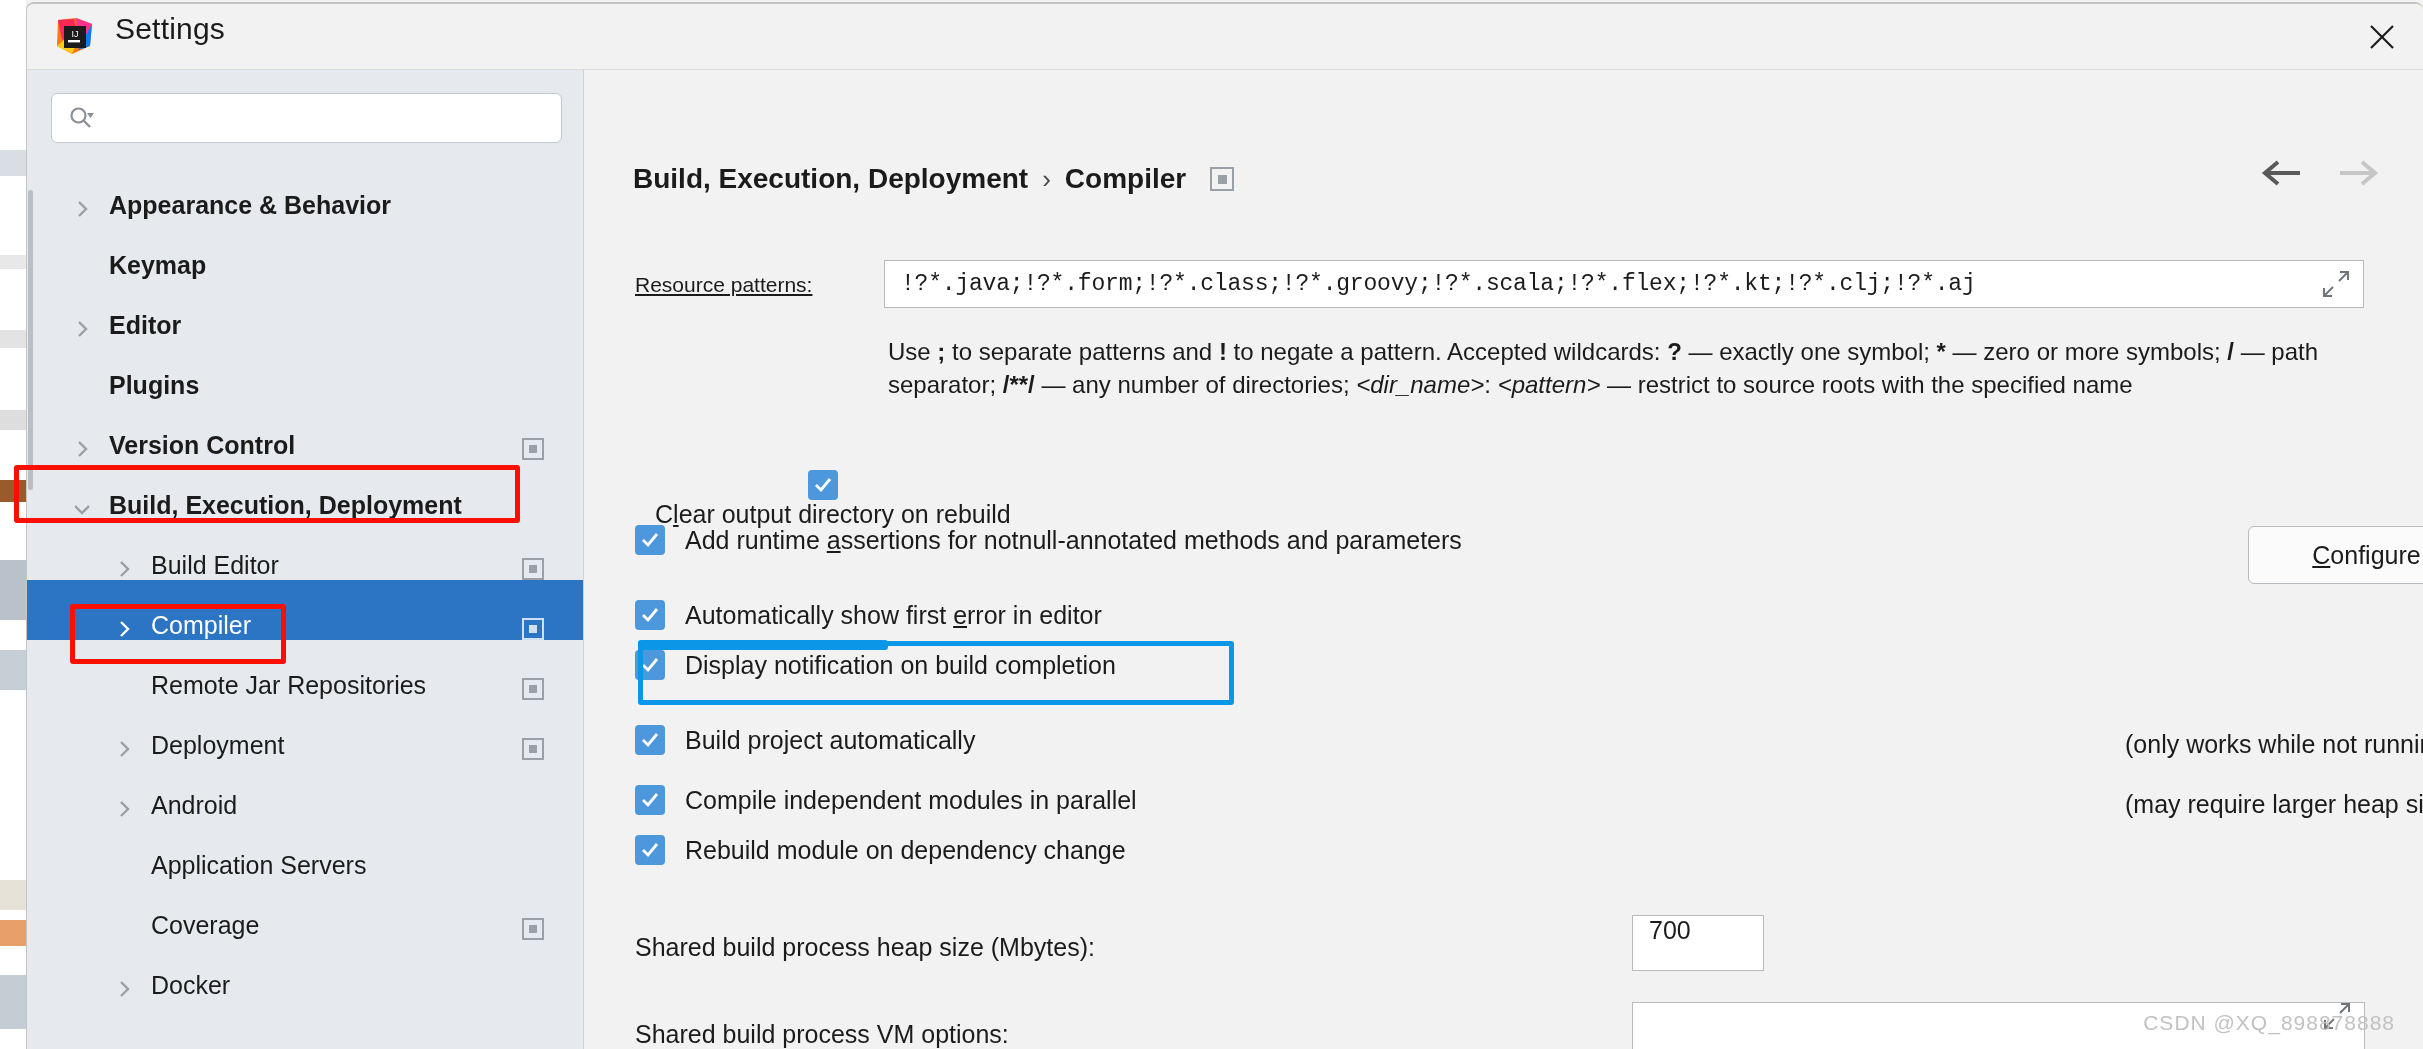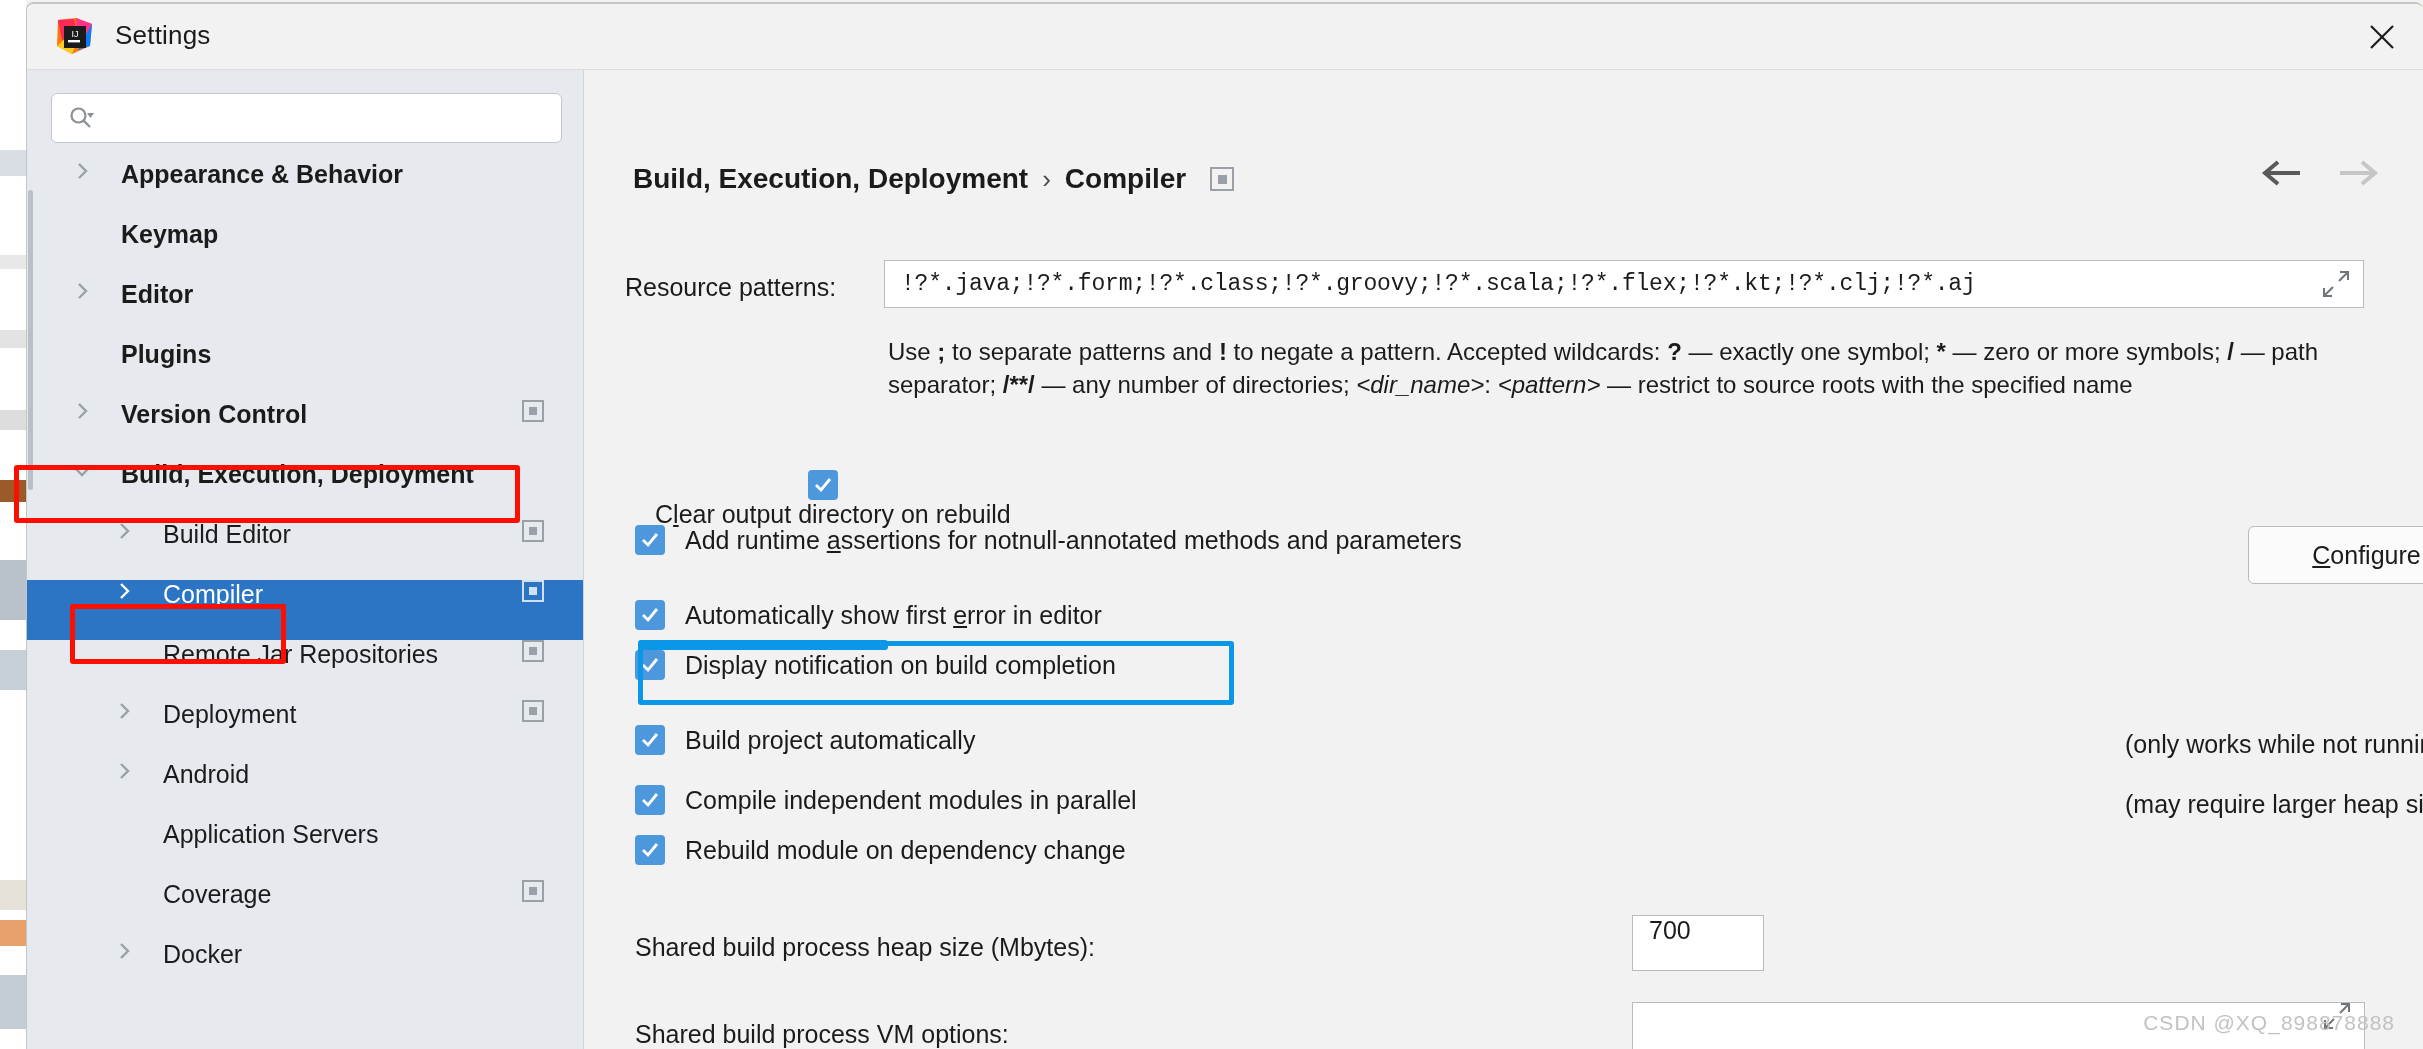--- a/index.html
+++ b/index.html
@@ -51,22 +51,22 @@
     position: relative;
     height: 66px;
     background: #f2f2f2;
     border-bottom: 1px solid #dcdcdc;
   }
   .ij-logo {
     position: absolute; left: 27px; top: 12px;
     width: 40px; height: 40px;
   }
   .title-text {
-    position: absolute; left: 88px; top: 16px;
-    font-size: 26px; color: #1b1b1b;
+    position: absolute; left: 88px; top: 8px;
+    font-size: 30px; color: #1b1b1b;
     letter-spacing: 0.2px;
   }
   .close-btn {
     position: absolute; right: 18px; top: 10px;
     width: 46px; height: 46px;
     display: flex; align-items: center; justify-content: center;
     cursor: pointer;
   }
   .close-btn svg { display: block; }
 
@@ -97,24 +97,23 @@
   .search-input {
     flex: 1; border: 0; outline: none; background: transparent;
     font-size: 22px; font-family: "Liberation Sans", sans-serif;
     margin-left: 10px; color: #1b1b1b;
   }
 
   .tree { position: absolute; left: 0; top: 90px; width: 557px; }
   .tree-item {
     position: relative;
     height: 60px;
-    display: flex; align-items: flex-start;
+    display: flex; align-items: flex-end;
     cursor: pointer;
     white-space: nowrap;
-    padding-left: 12px;
   }
   .tree-item .arrow {
     position: absolute;
     width: 22px; height: 22px;
     display: flex; align-items: center; justify-content: center;
   }
   .tree-item .tlabel { font-size: 25px; color: #1b1b1b; }
   .tree-item.bold .tlabel { font-weight: bold; }
   .tree-item.selected { background: #2b75c4; }
   .tree-item.selected .tlabel { color: #ffffff; }
@@ -167,22 +166,22 @@
   .bc-scope-icon i { width: 9px; height: 9px; background: #9aa0a6; display:block; }
 
   .nav-arrows {
     position: absolute; right: 42px; top: 88px;
     display: flex; gap: 36px; align-items: center;
   }
   .nav-arrows span { cursor: pointer; display: flex; }
 
   
   .res-label {
-    position: absolute; left: 40px; top: 203px;
-    font-size: 25px; color: #1b1b1b;
+    position: absolute; left: 50px; top: 203px;
+    font-size: 21px; color: #1b1b1b; text-decoration: underline;
   }
   .res-field {
     position: absolute; left: 299px; top: 190px;
     width: 1480px; height: 48px;
     background: #ffffff;
     border: 1px solid #b7bcc1;
     display: flex; align-items: center;
   }
   .res-field input {
     flex: 1; border: 0; outline: none; background: transparent;

